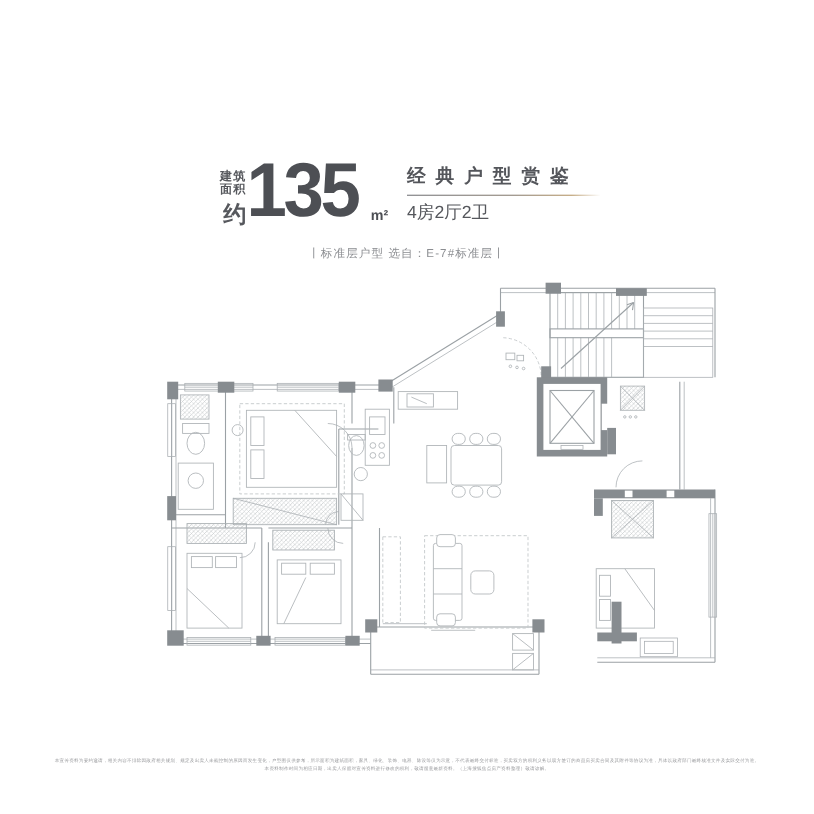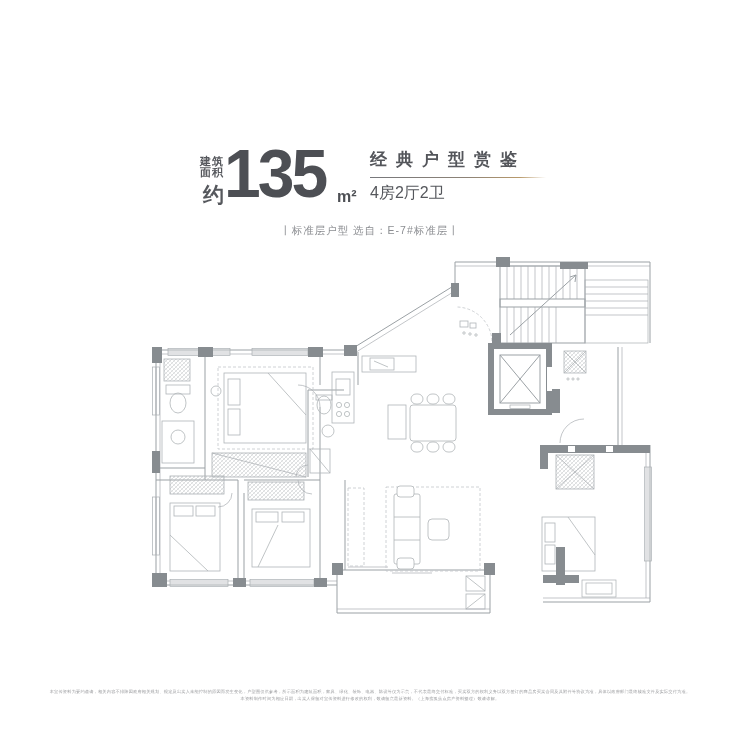--- a/index.html
+++ b/index.html
@@ -18,21 +18,21 @@
   .project .en .l2{font-size:11px;letter-spacing:5px;color:#6a6c70;}
   .project .mark{width:20px;height:50px;}
   .project .cn{font-size:21px;font-weight:600;letter-spacing:1px;color:#595b60;margin-top:16px;}
   
   .title{position:absolute;left:198px;top:146px;width:348px;height:70px;}
   .prefix{position:absolute;left:0;top:10px;width:26px;text-align:right;}
   .prefix .p1,.prefix .p2{font-size:11px;font-weight:bold;line-height:11px;letter-spacing:1px;color:#56585d;}
   .prefix .p3{font-size:21px;font-weight:bold;margin-top:3px;color:#56585d;}
   .bignum{position:absolute;left:26px;top:-8px;font-size:66px;font-weight:800;letter-spacing:-3px;
           color:#4d4f54;transform:scaleY(1.05);transform-origin:top left;line-height:66px;}
-  .bigunit{position:absolute;left:139px;top:42px;font-size:16px;font-weight:bold;color:#4d4f54;}
+  .bigunit{position:absolute;left:139px;top:42px;font-size:13px;font-weight:bold;color:#4d4f54;}
   .tagcol{position:absolute;left:172px;top:2px;width:176px;}
   .tagline{font-size:17px;font-weight:600;letter-spacing:9px;white-space:nowrap;color:#54565b;}
   .tagdiv{height:1px;margin:6px 0 5px 0;
           background:linear-gradient(90deg,#77787c 0%,#8d8377 55%,#b99a6b 85%,rgba(185,154,107,0) 100%);}
   .subtitle{position:absolute;left:0;top:224px;width:740px;text-align:center;
             font-size:10.5px;letter-spacing:1px;color:#8b8d91;}
   
   .plan{position:absolute;left:148px;top:255px;width:510px;height:375px;}
   .plan svg{display:block;width:100%;height:100%;}
   .thin{stroke:#9ba1a5;stroke-width:1;fill:none;}

